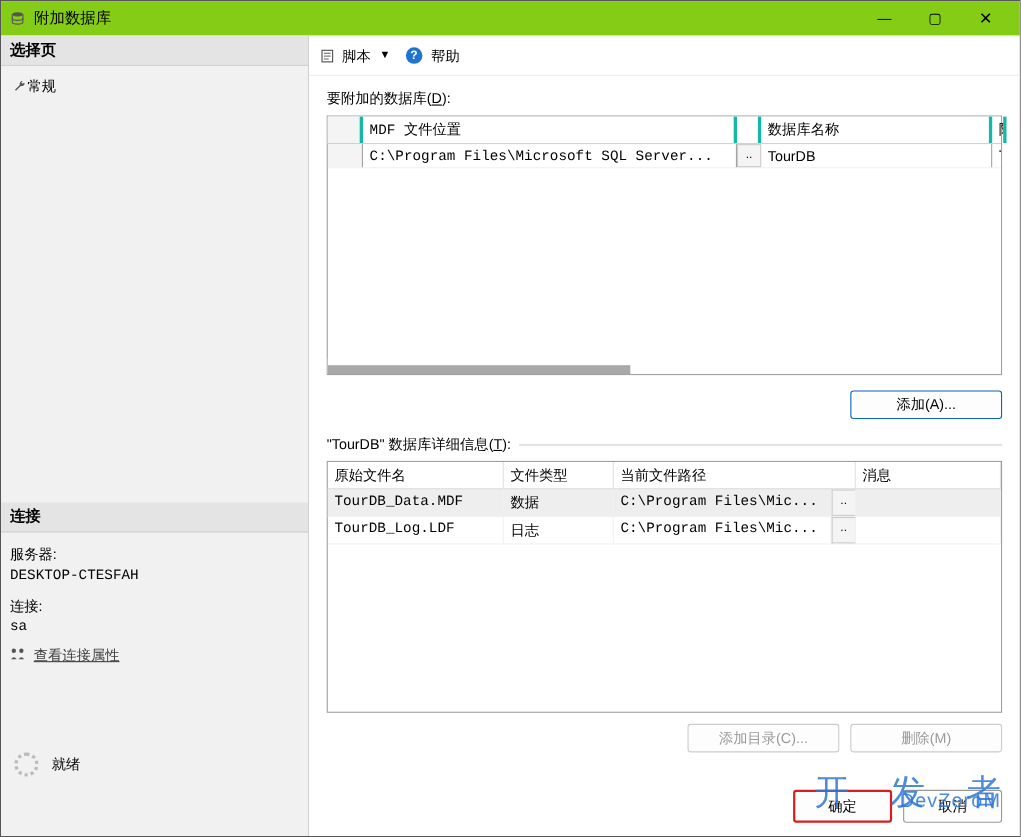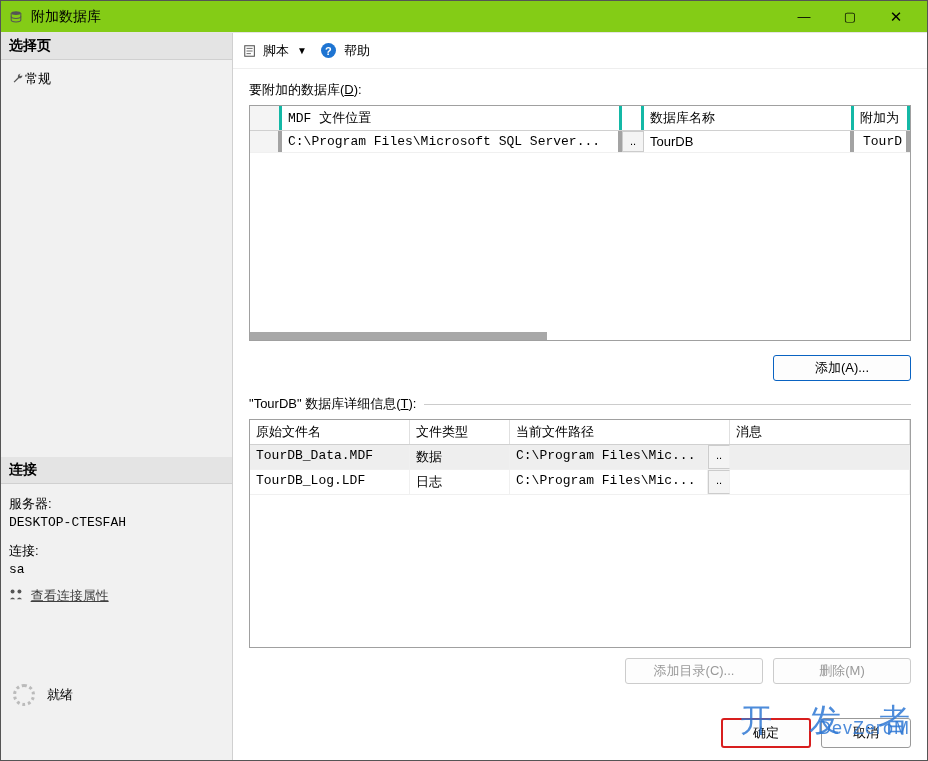--- a/index.html
+++ b/index.html
@@ -42,21 +42,21 @@
       font-size: 13px;
       cursor: default;
     }
     .winbtn.close { font-size: 15px; }
     .content {
       flex: 1;
       display: flex;
       overflow: hidden;
     }
     .sidebar {
-      width: 232px;
+      width: 280px;
       background: #f1f1f1;
       border-right: 1px solid #d0d0d0;
       display: flex;
       flex-direction: column;
       justify-content: flex-end;
     }
     .section-header {
       background: #e4e4e4;
       font-weight: bold;
       padding: 4px 8px;
@@ -146,21 +146,21 @@
       border-right: 3px solid #14b8a6;
       white-space: nowrap;
       overflow: hidden;
     }
     .grid-row {
       display: flex;
       border-bottom: 1px solid #f0f0f0;
     }
     .grid-row .rcell {
       padding: 3px 6px;
-      border-right: 4px solid #a3a3a3;
+      border-right: 1px solid #a3a3a3;
       white-space: nowrap;
       overflow: hidden;
     }
     .row-selector {
       width: 32px; flex: 0 0 32px;
       border-right: 1px solid #d0d0d0;
       background: #f4f4f4;
     }
     .col-mdf { flex: 0 0 340px; font-family: "Courier New", monospace;}
     .col-dots { flex: 0 0 22px; text-align:center;}

